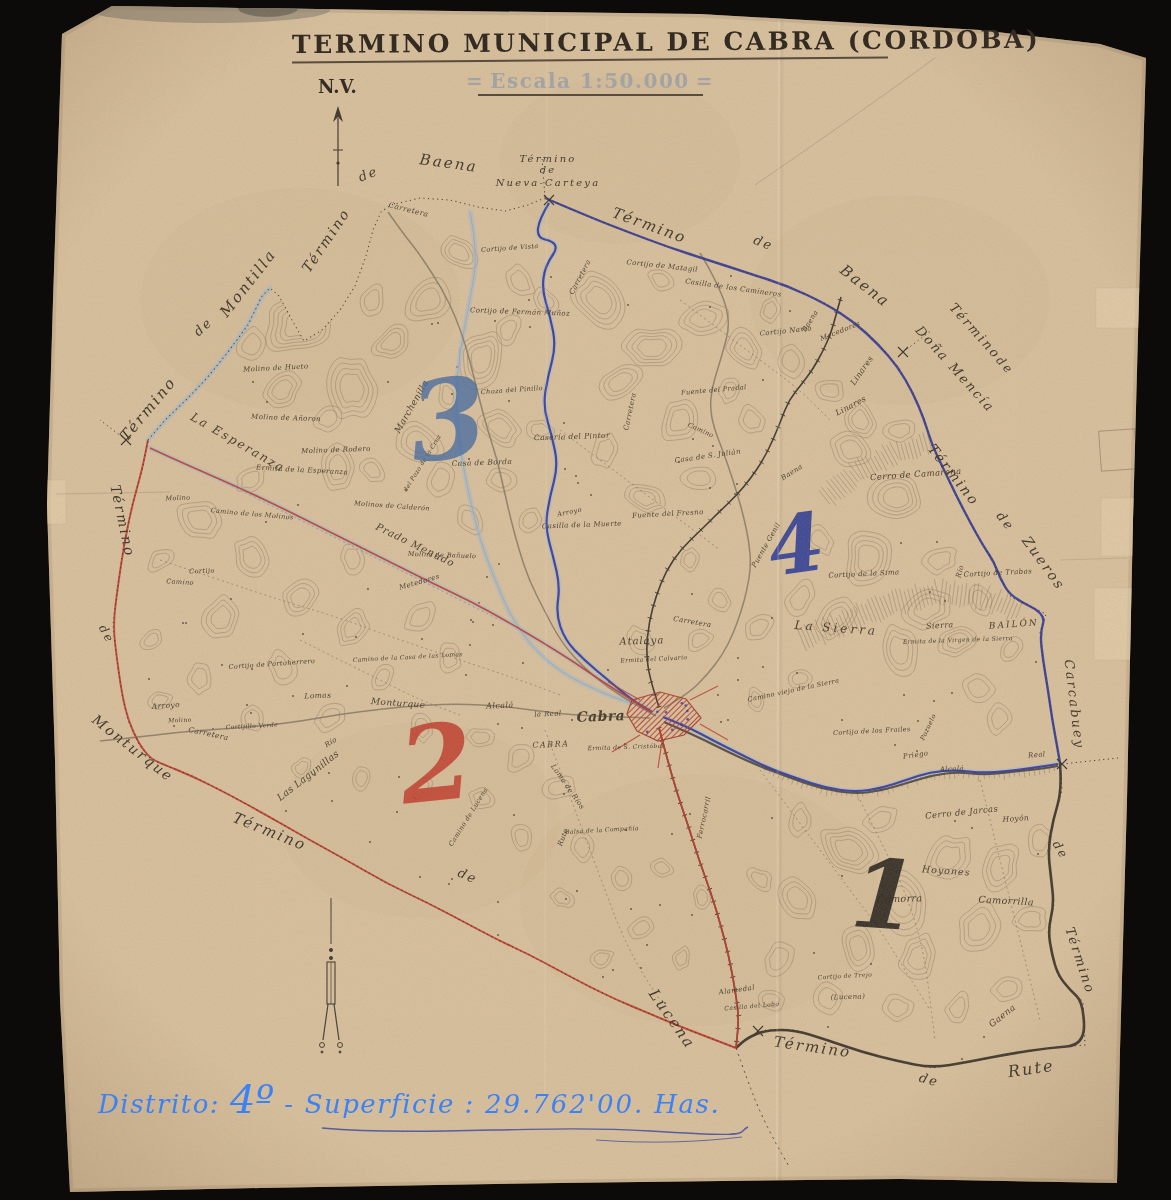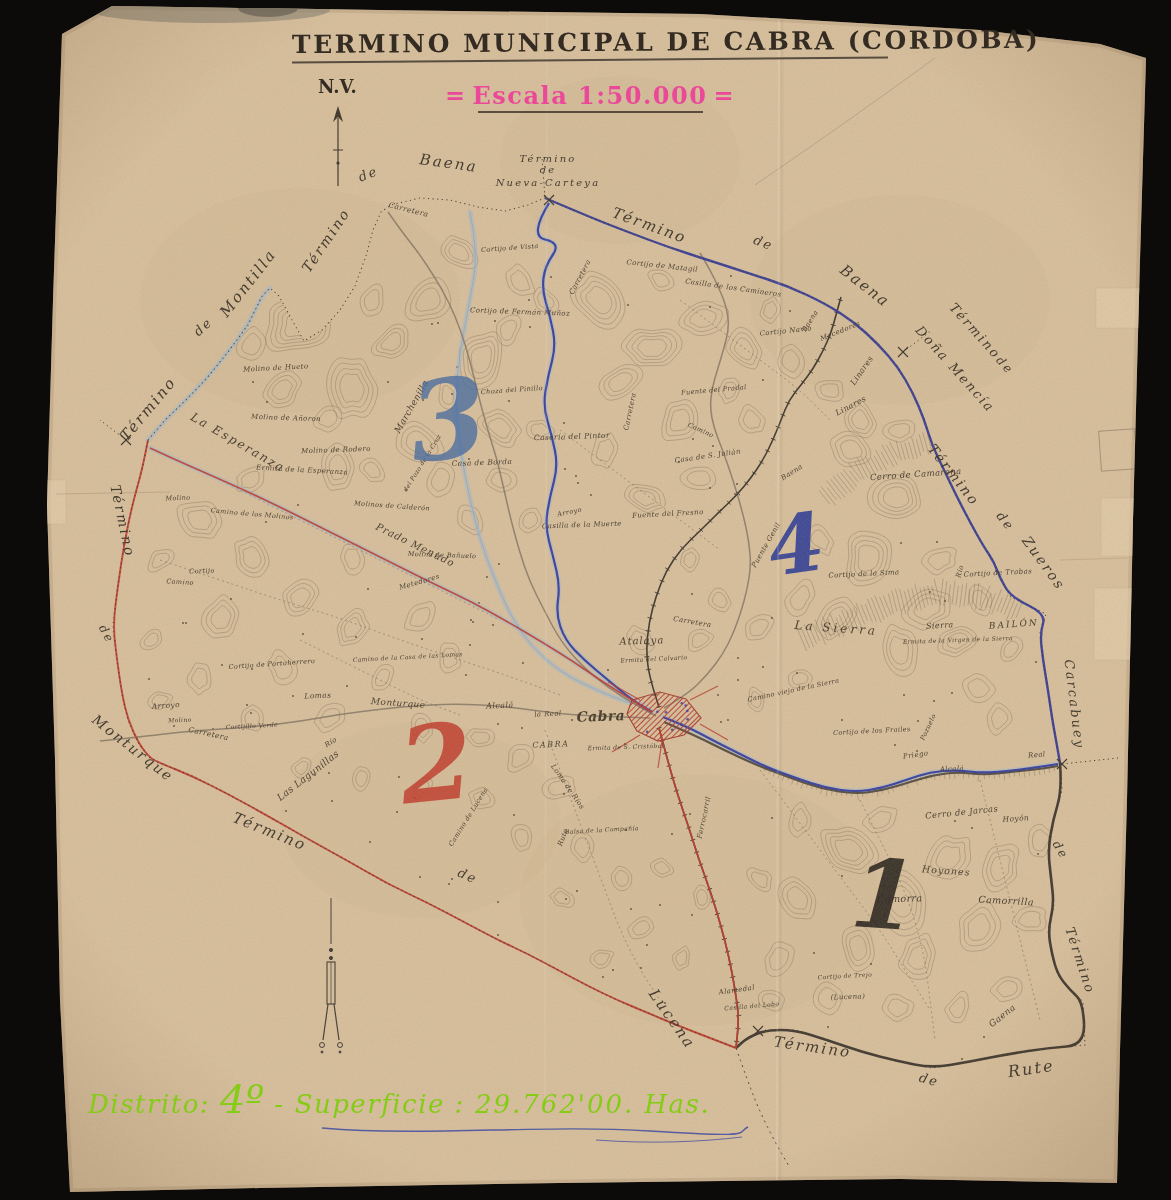--- a/index.html
+++ b/index.html
@@ -3,25 +3,25 @@
 <meta charset="utf-8">
 <style>
   html,body{margin:0;padding:0;background:#000;}
   #stage{position:relative;width:1171px;height:1200px;background:#0c0b09;overflow:hidden;
          font-family:"DejaVu Serif",serif;}
   #map-svg{position:absolute;left:0;top:0;width:1171px;height:1200px;}
   .title-block{position:absolute;left:292px;top:28px;width:596px;text-align:center;z-index:5;}
   .map-title{font-family:"DejaVu Serif",serif;font-weight:700;font-size:25px;letter-spacing:2.5px;
              color:#342c23;white-space:nowrap;transform:rotate(-0.4deg);}
   .title-underline{height:2px;background:#3a3129;margin-top:2px;opacity:.8;transform:rotate(-0.5deg);}
-  .map-scale{margin-top:20px;font-size:24px;font-weight:700;letter-spacing:1.5px;color:#ec4899;}
+  .map-scale{margin-top:8px;font-size:20px;font-weight:700;letter-spacing:1.5px;color:#a3a3a3;}
   .map-scale .eq{margin:0 6px;font-weight:700;}
   .scale-underline{width:225px;height:2px;background:#3a3129;margin:1px auto 0;opacity:.8;}
   .nv{position:absolute;left:318px;top:76px;font-size:18px;font-weight:700;color:#352d24;z-index:5;}
-  .footer-note{position:absolute;left:88px;top:1076px;z-index:5;font-style:italic;color:#84cc16;
+  .footer-note{position:absolute;left:98px;top:1076px;z-index:5;font-style:italic;color:#3b82f6;
                white-space:nowrap;letter-spacing:1.5px;font-size:26px;}
   .footer-note span{margin-right:10px;}
   .footer-note .dnum{font-size:40px;letter-spacing:0;}
   .footer-note .sval{letter-spacing:2px;}
 </style>
 </head>
 <body>
 
 <div id="stage">
   <svg id="map-svg" viewBox="0 0 1171 1200">

